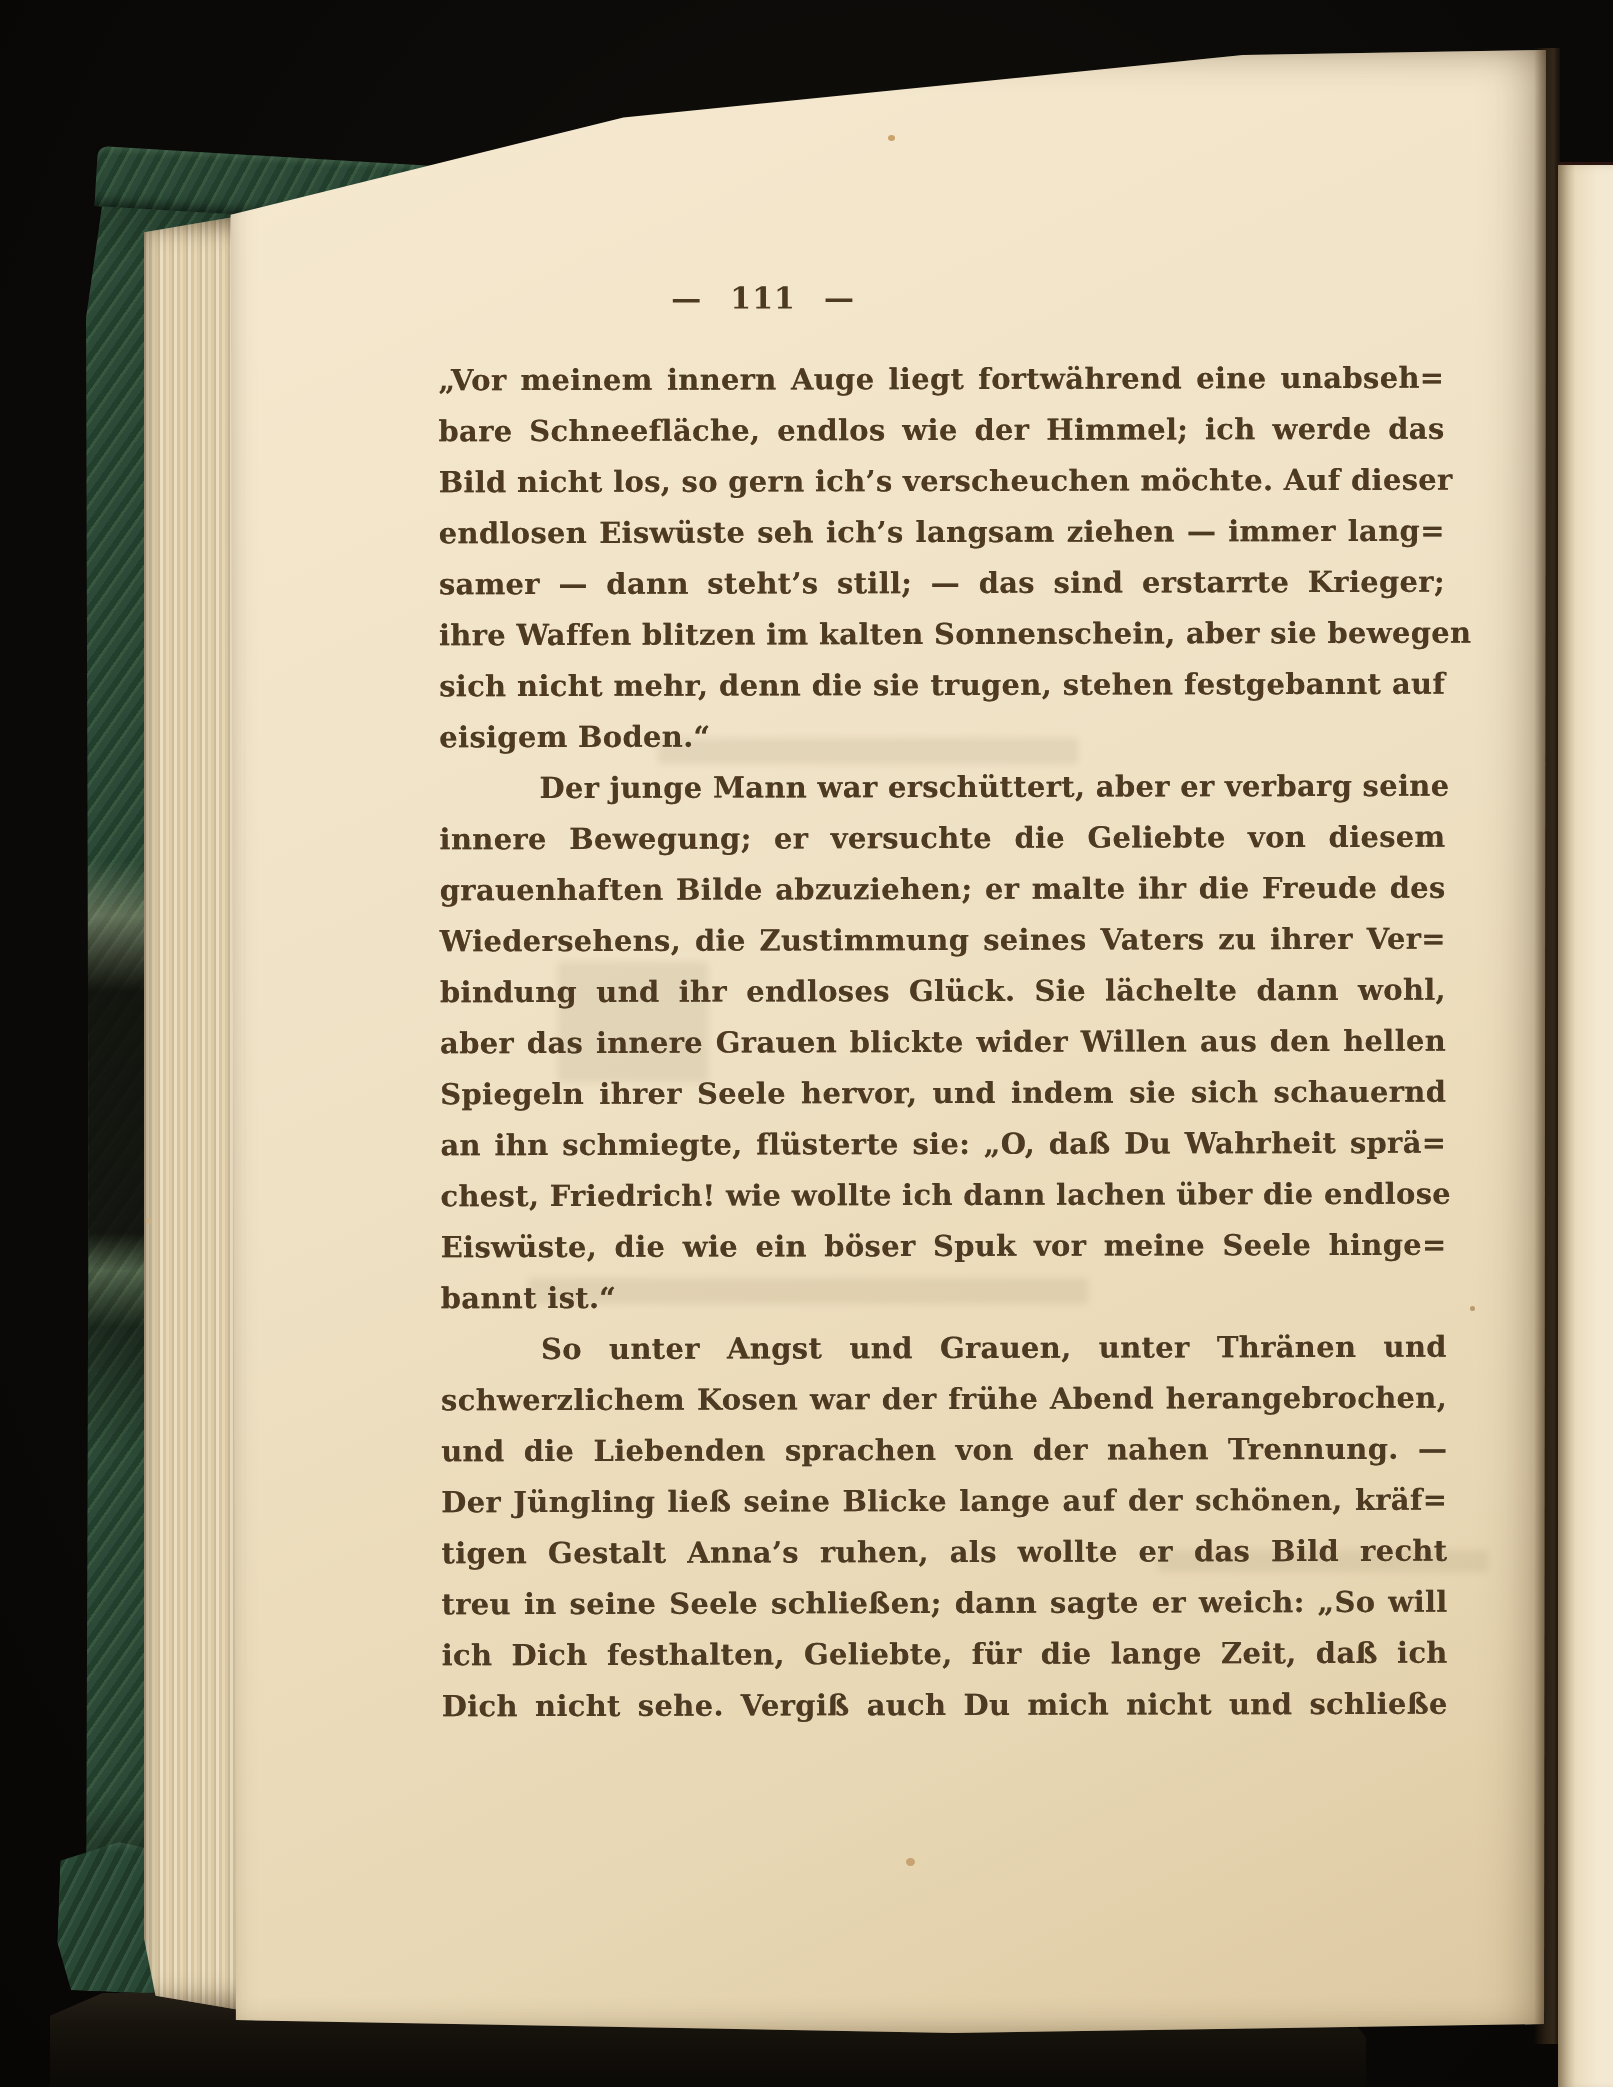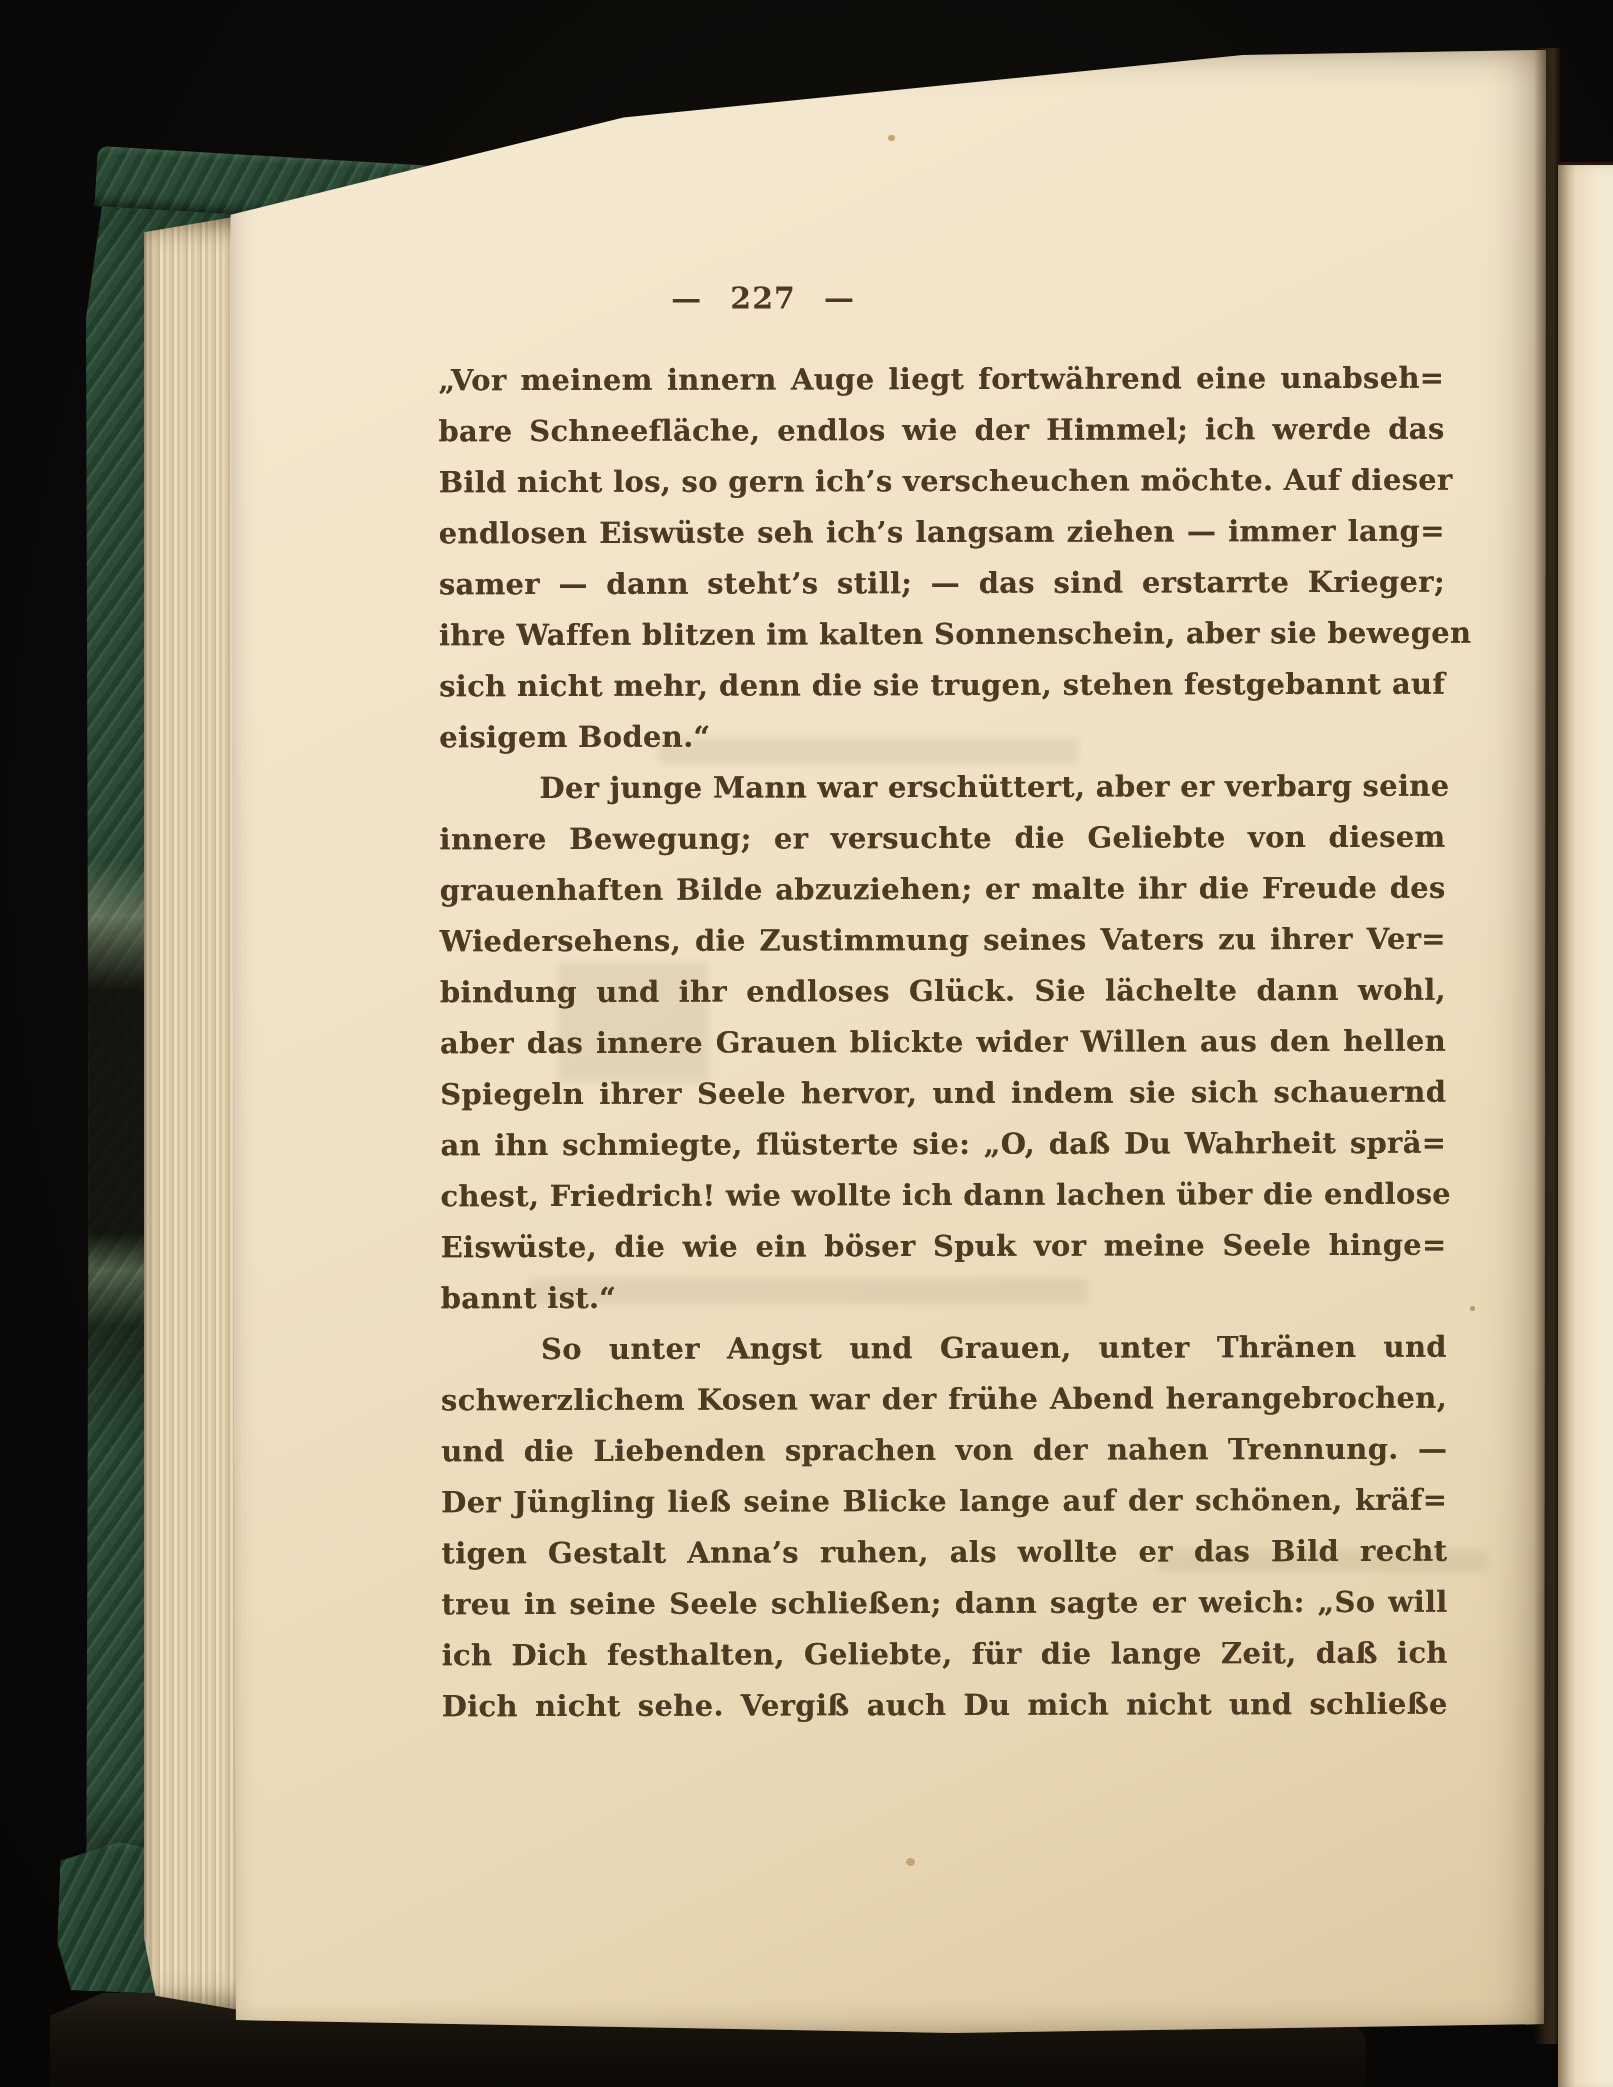--- a/index.html
+++ b/index.html
@@ -107,21 +107,21 @@
     <div class="bleed b1"></div>
     <div class="bleed b2"></div>
     <div class="bleed b3"></div>
     <div class="bleed b4"></div>
     <div class="speck s1"></div>
     <div class="speck s2"></div>
     <div class="speck s4"></div>
 
     <div class="content">
       <div class="page-header">
-        <span class="dash">—</span><span>227</span><span class="dash">—</span>
+        <span class="dash">—</span><span>111</span><span class="dash">—</span>
       </div>
       <div id="text-block">
           <div class="paragraph">
             <div class="text-line">„Vor meinem innern Auge liegt fortwährend eine unabseh=</div>
             <div class="text-line">bare Schneefläche, endlos wie der Himmel; ich werde das</div>
             <div class="text-line">Bild nicht los, so gern ich’s verscheuchen möchte.  Auf dieser</div>
             <div class="text-line">endlosen Eiswüste seh ich’s langsam ziehen — immer lang=</div>
             <div class="text-line">samer — dann steht’s still; — das sind erstarrte Krieger;</div>
             <div class="text-line">ihre Waffen blitzen im kalten Sonnenschein, aber sie bewegen</div>
             <div class="text-line">sich nicht mehr, denn die sie trugen, stehen festgebannt auf</div>

